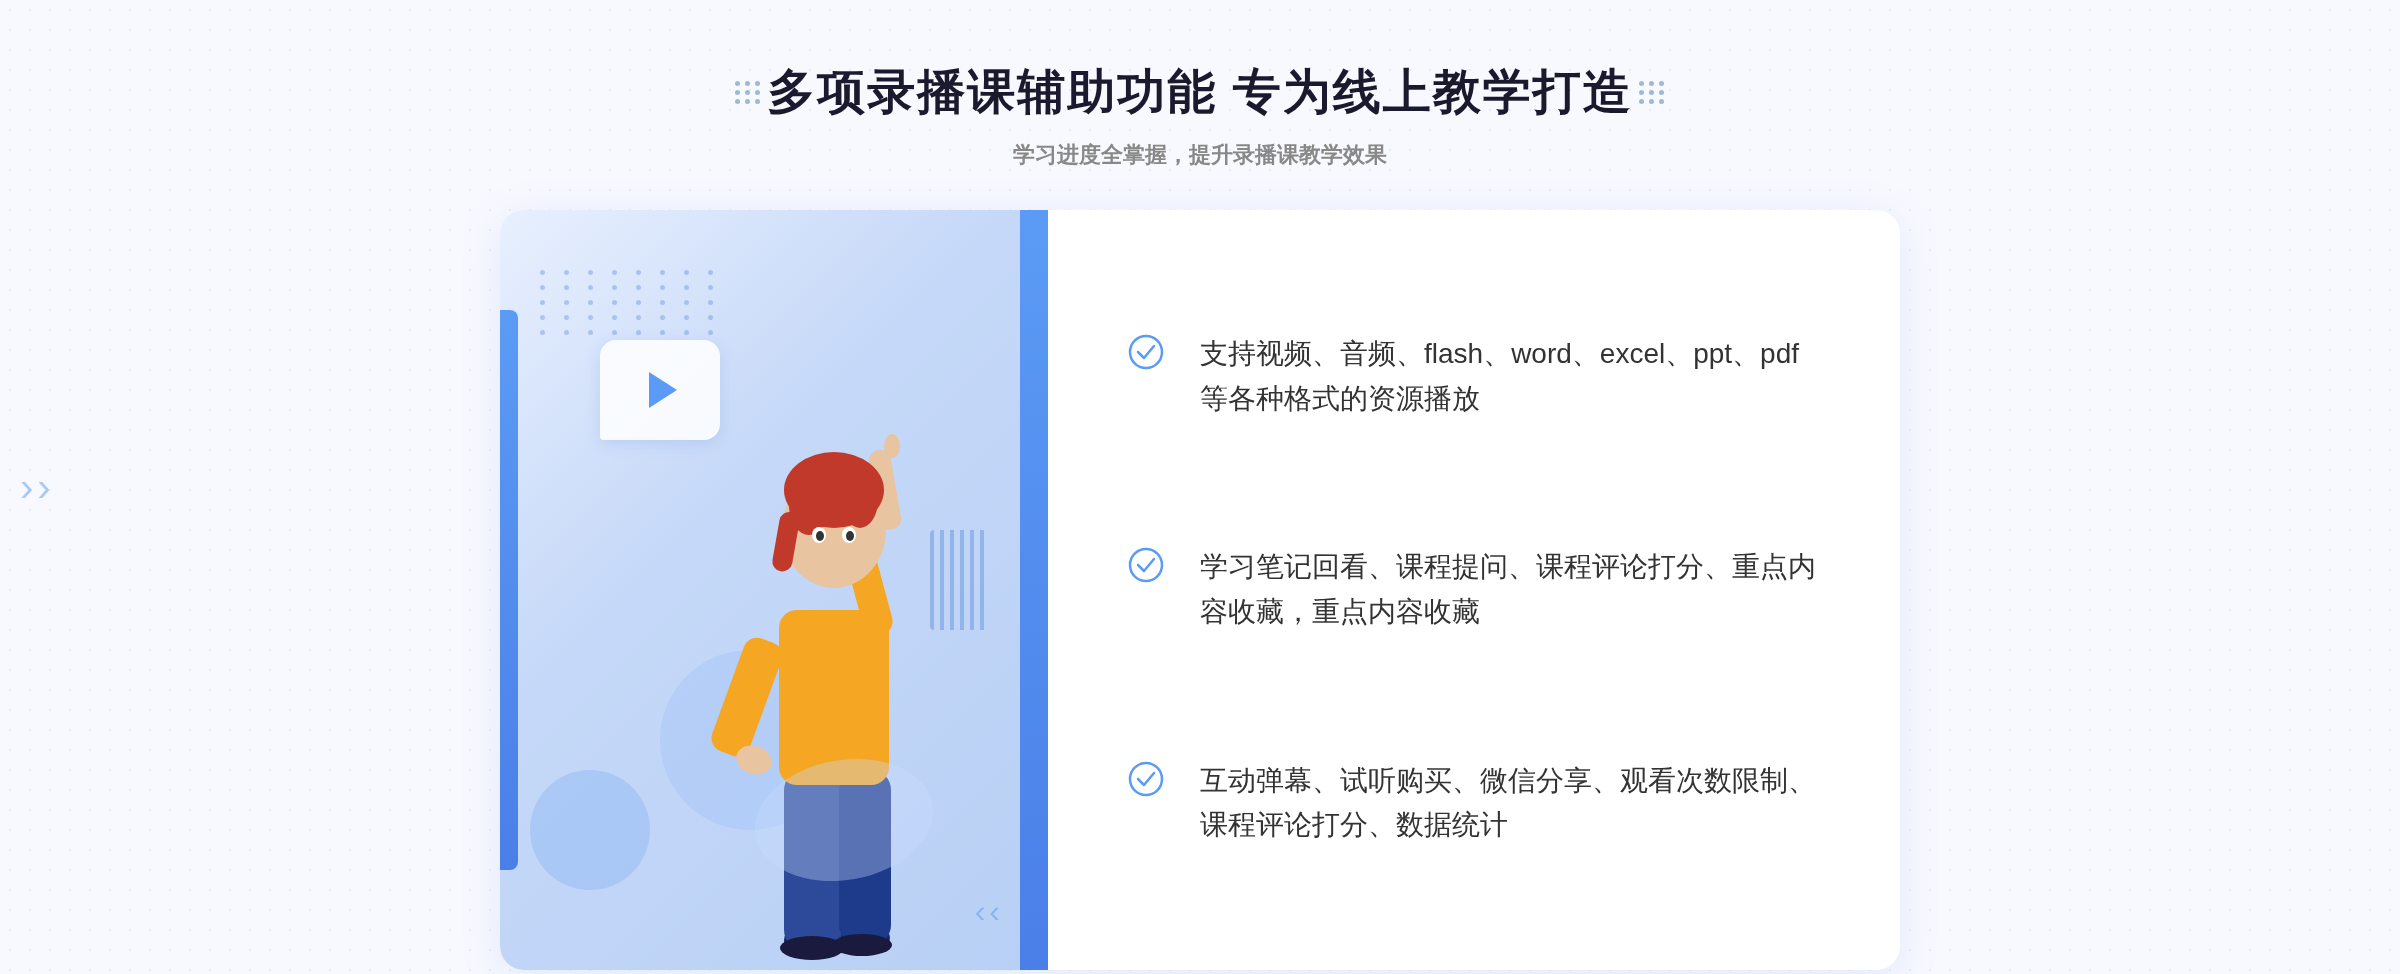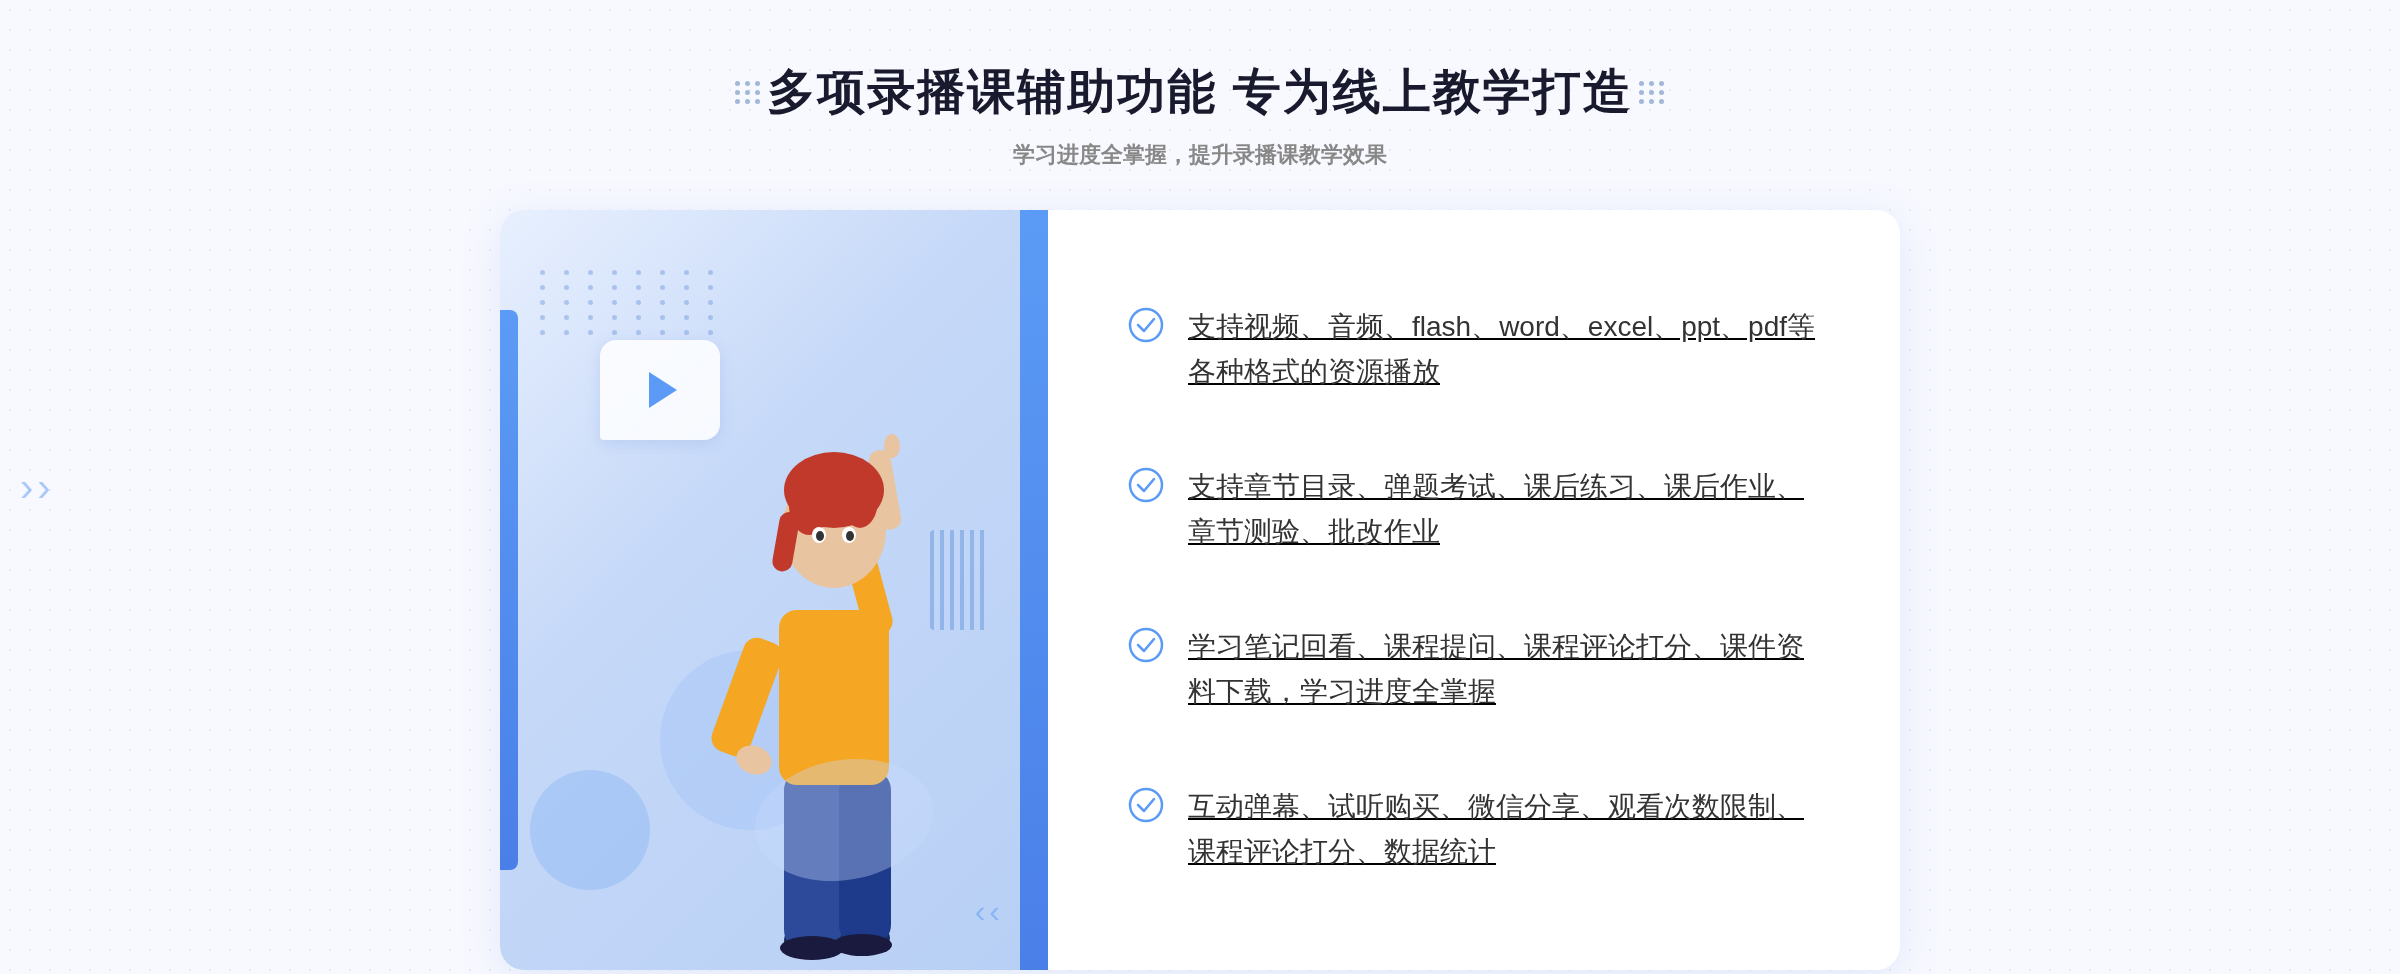--- a/index.html
+++ b/index.html
@@ -229,22 +229,21 @@
       flex: 1;
       padding: 60px 80px 60px 80px;
       display: flex;
       flex-direction: column;
       justify-content: space-around;
     }
 
     .feature-item {
       display: flex;
       align-items: flex-start;
-      gap: 24px;
-      text-decoration: underline;
+      gap: 36px;
     }
 
     .check-icon {
       width: 36px;
       height: 36px;
       flex-shrink: 0;
       margin-top: 2px;
     }
 
     .check-icon svg {
@@ -426,38 +425,29 @@
       <div class="feature-item">
         <div class="check-icon">
           <svg viewBox="0 0 36 36" fill="none" xmlns="http://www.w3.org/2000/svg">
             <circle cx="18" cy="18" r="16" stroke="#5b9bf5" stroke-width="2.5" fill="none"></circle>
             <path d="M10 18 L16 24 L26 12" stroke="#5b9bf5" stroke-width="2.5" stroke-linecap="round" stroke-linejoin="round"></path>
           </svg>
         </div>
         <span class="feature-text">支持视频、音频、flash、word、excel、ppt、pdf等各种格式的资源播放</span>
       </div>
 
+
       <div class="feature-item">
         <div class="check-icon">
           <svg viewBox="0 0 36 36" fill="none" xmlns="http://www.w3.org/2000/svg">
             <circle cx="18" cy="18" r="16" stroke="#5b9bf5" stroke-width="2.5" fill="none"></circle>
             <path d="M10 18 L16 24 L26 12" stroke="#5b9bf5" stroke-width="2.5" stroke-linecap="round" stroke-linejoin="round"></path>
           </svg>
         </div>
-        <span class="feature-text">支持章节目录、弹题考试、课后练习、课后作业、章节测验、批改作业</span>
-      </div>
-
-      <div class="feature-item">
-        <div class="check-icon">
-          <svg viewBox="0 0 36 36" fill="none" xmlns="http://www.w3.org/2000/svg">
-            <circle cx="18" cy="18" r="16" stroke="#5b9bf5" stroke-width="2.5" fill="none"></circle>
-            <path d="M10 18 L16 24 L26 12" stroke="#5b9bf5" stroke-width="2.5" stroke-linecap="round" stroke-linejoin="round"></path>
-          </svg>
-        </div>
-        <span class="feature-text">学习笔记回看、课程提问、课程评论打分、课件资料下载，学习进度全掌握</span>
+        <span class="feature-text">学习笔记回看、课程提问、课程评论打分、重点内容收藏，重点内容收藏</span>
       </div>
 
       <div class="feature-item">
         <div class="check-icon">
           <svg viewBox="0 0 36 36" fill="none" xmlns="http://www.w3.org/2000/svg">
             <circle cx="18" cy="18" r="16" stroke="#5b9bf5" stroke-width="2.5" fill="none"></circle>
             <path d="M10 18 L16 24 L26 12" stroke="#5b9bf5" stroke-width="2.5" stroke-linecap="round" stroke-linejoin="round"></path>
           </svg>
         </div>
         <span class="feature-text">互动弹幕、试听购买、微信分享、观看次数限制、课程评论打分、数据统计</span>

